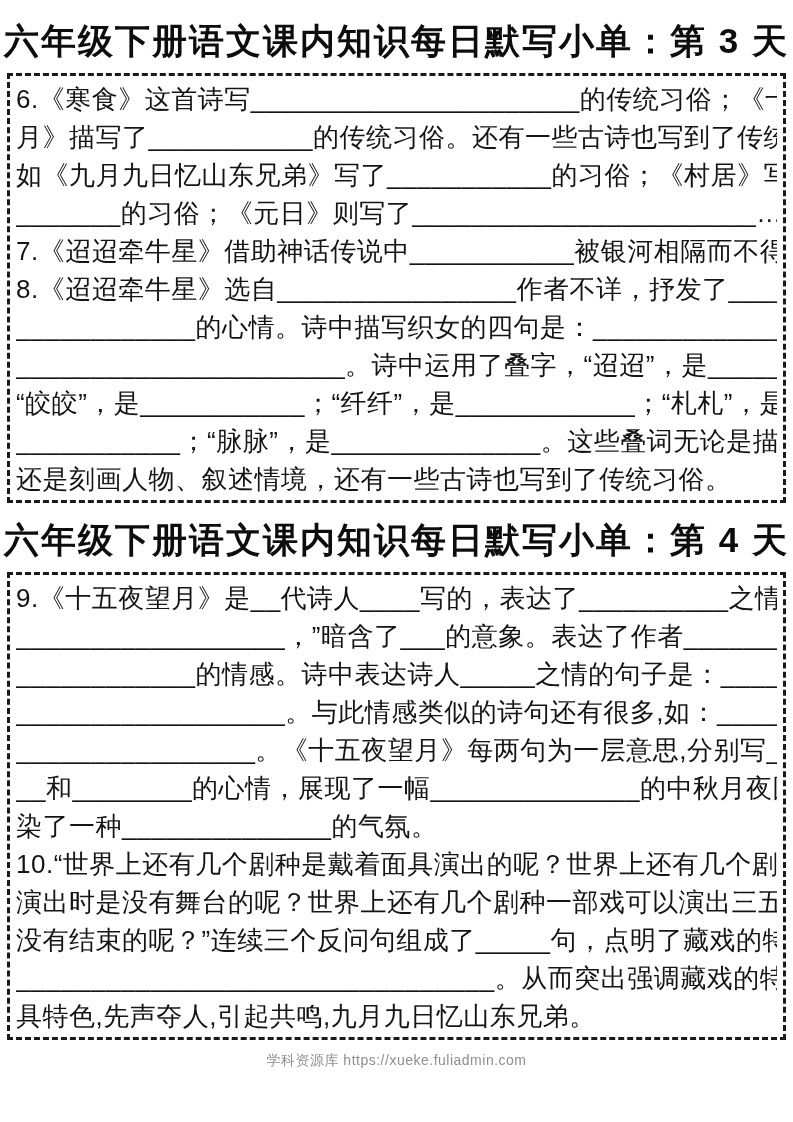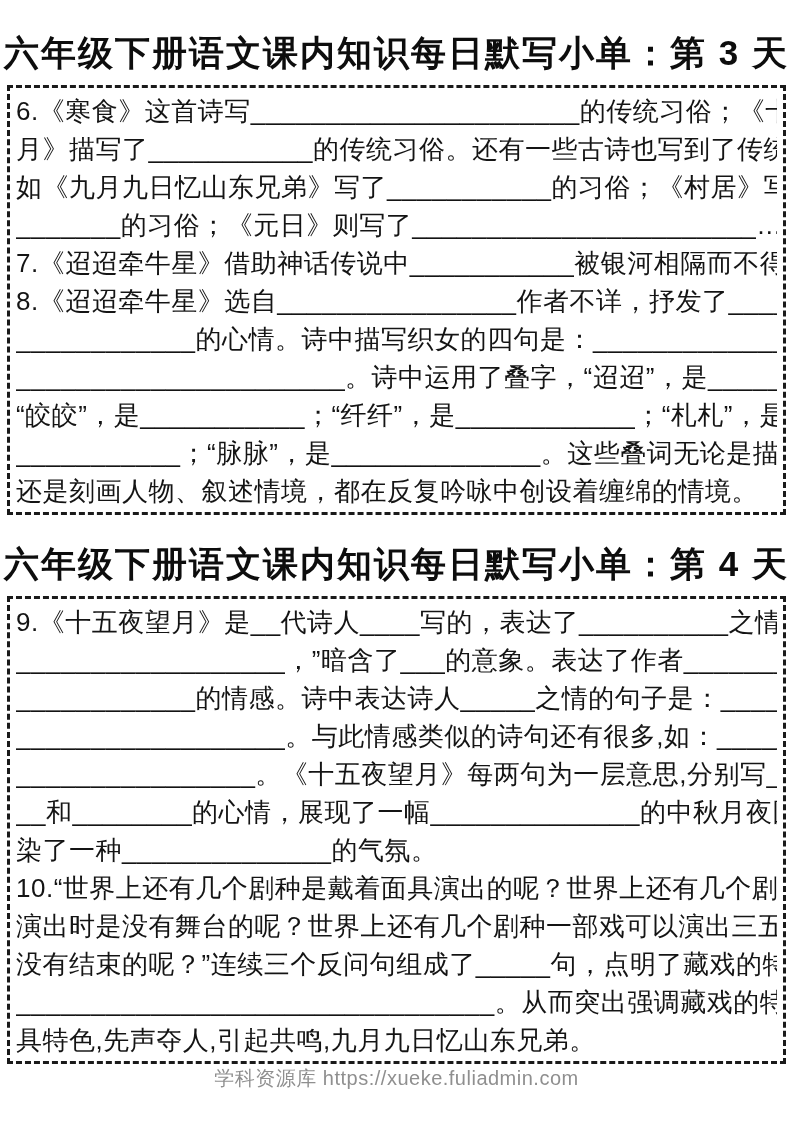--- a/index.html
+++ b/index.html
@@ -7,21 +7,21 @@
   body {
     width: 793px;
     height: 1122px;
     font-family: "Liberation Sans", "DejaVu Sans", sans-serif;
     color: #111111;
     overflow: hidden;
   }
   .page {
     width: 793px;
     height: 1122px;
-    padding-top: 28px;
+    padding-top: 16px;
     background: #ffffff;
   }
   .section-title {
     text-align: center;
     font-size: 35px;
     font-weight: 700;
     line-height: 50px;
     letter-spacing: 2px;
     color: #0d0d0d;
     white-space: nowrap;
@@ -34,24 +34,25 @@
   }
   .w-line {
     font-size: 26px;
     line-height: 38px;
     height: 38px;
     letter-spacing: 0.5px;
     white-space: nowrap;
     overflow: hidden;
     color: #141414;
   }
-  .title-day4 { margin-top: 24px; }
+  .title-day4 { margin-top: 12px; }
   .footer {
+    margin-top: 6px;
     text-align: center;
-    font-size: 20px;
+    font-size: 14px;
     line-height: 28px;
     color: #8f8f8f;
     letter-spacing: 0.5px;
   }
 </style>
 </head>
 <body>
 
 <div class="page">
 
@@ -61,21 +62,21 @@
     <div class="w-line">6.《寒食》这首诗写______________________的传统习俗；《十五夜望</div>
     <div class="w-line">月》描写了___________的传统习俗。还有一些古诗也写到了传统习俗，</div>
     <div class="w-line">如《九月九日忆山东兄弟》写了___________的习俗；《村居》写了____</div>
     <div class="w-line">_______的习俗；《元日》则写了_______________________……</div>
     <div class="w-line">7.《迢迢牵牛星》借助神话传说中___________被银河相隔而不得相见的</div>
     <div class="w-line">8.《迢迢牵牛星》选自________________作者不详，抒发了___________</div>
     <div class="w-line">____________的心情。诗中描写织女的四句是：__________________</div>
     <div class="w-line">______________________。诗中运用了叠字，“迢迢”，是___________；</div>
     <div class="w-line">“皎皎”，是___________；“纤纤”，是____________；“札札”，是__</div>
     <div class="w-line">___________；“脉脉”，是______________。这些叠词无论是描摹景物，</div>
-    <div class="w-line">还是刻画人物、叙述情境，都在反复吟咏中创设着缠绵的情境。</div>
+    <div class="w-line">还是刻画人物、叙述情境，还有一些古诗也写到了传统习俗。</div>
   </div>
 
   <h1 class="section-title title-day4">六年级下册语文课内知识每日默写小单：第 4 天</h1>
 
   <div class="question-box">
     <div class="w-line">9.《十五夜望月》是__代诗人____写的，表达了__________之情。“_____</div>
     <div class="w-line">__________________，”暗含了___的意象。表达了作者__________</div>
     <div class="w-line">____________的情感。诗中表达诗人_____之情的句子是：__________</div>
     <div class="w-line">__________________。与此情感类似的诗句还有很多,如：__________</div>
     <div class="w-line">________________。《十五夜望月》每两句为一层意思,分别写______</div>

